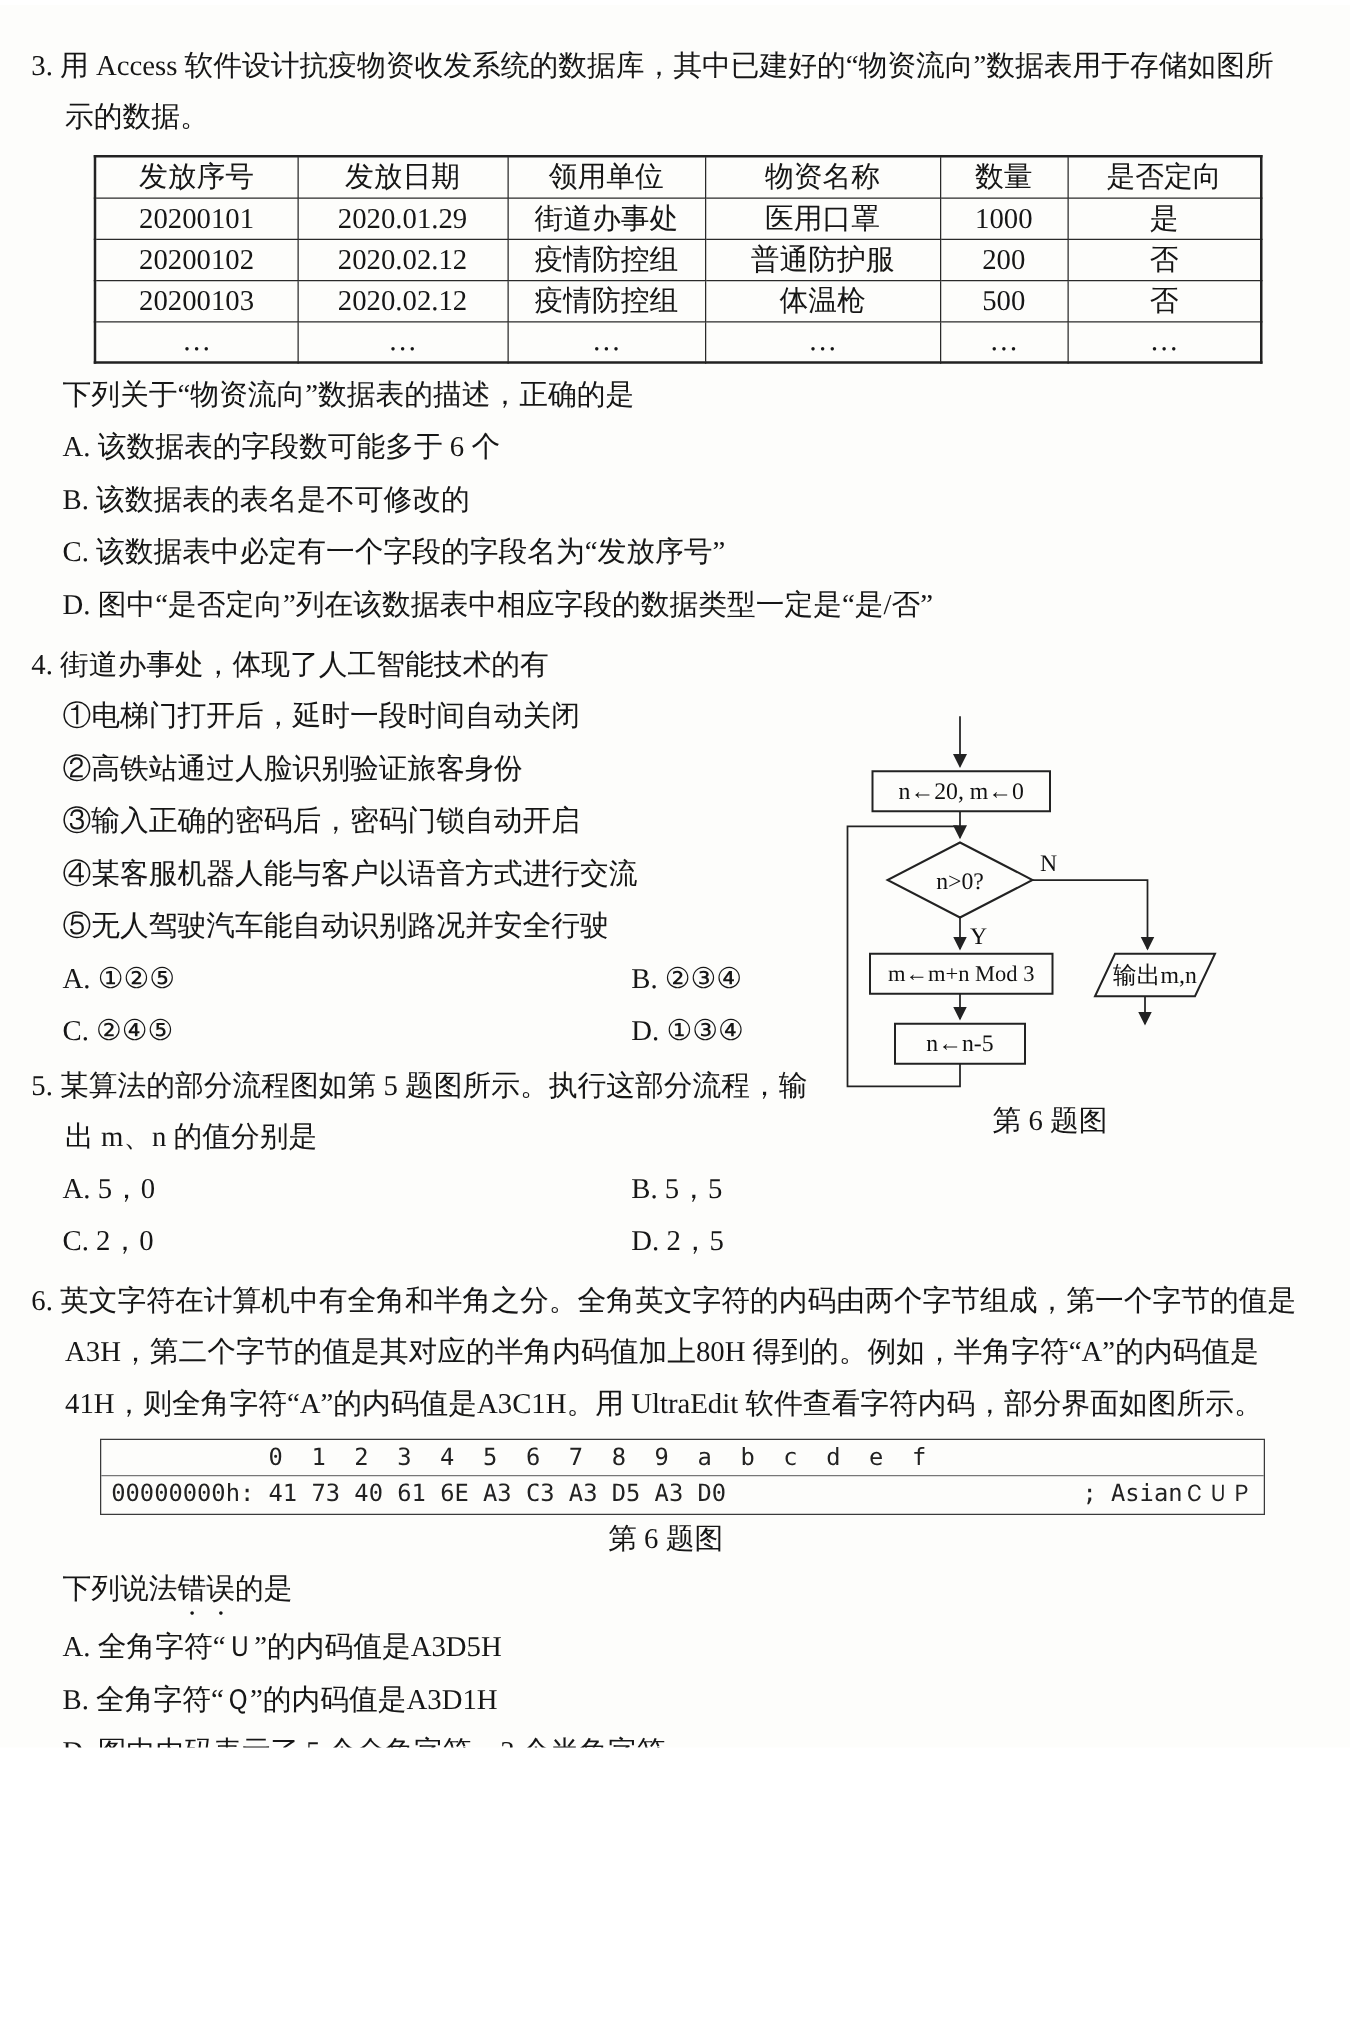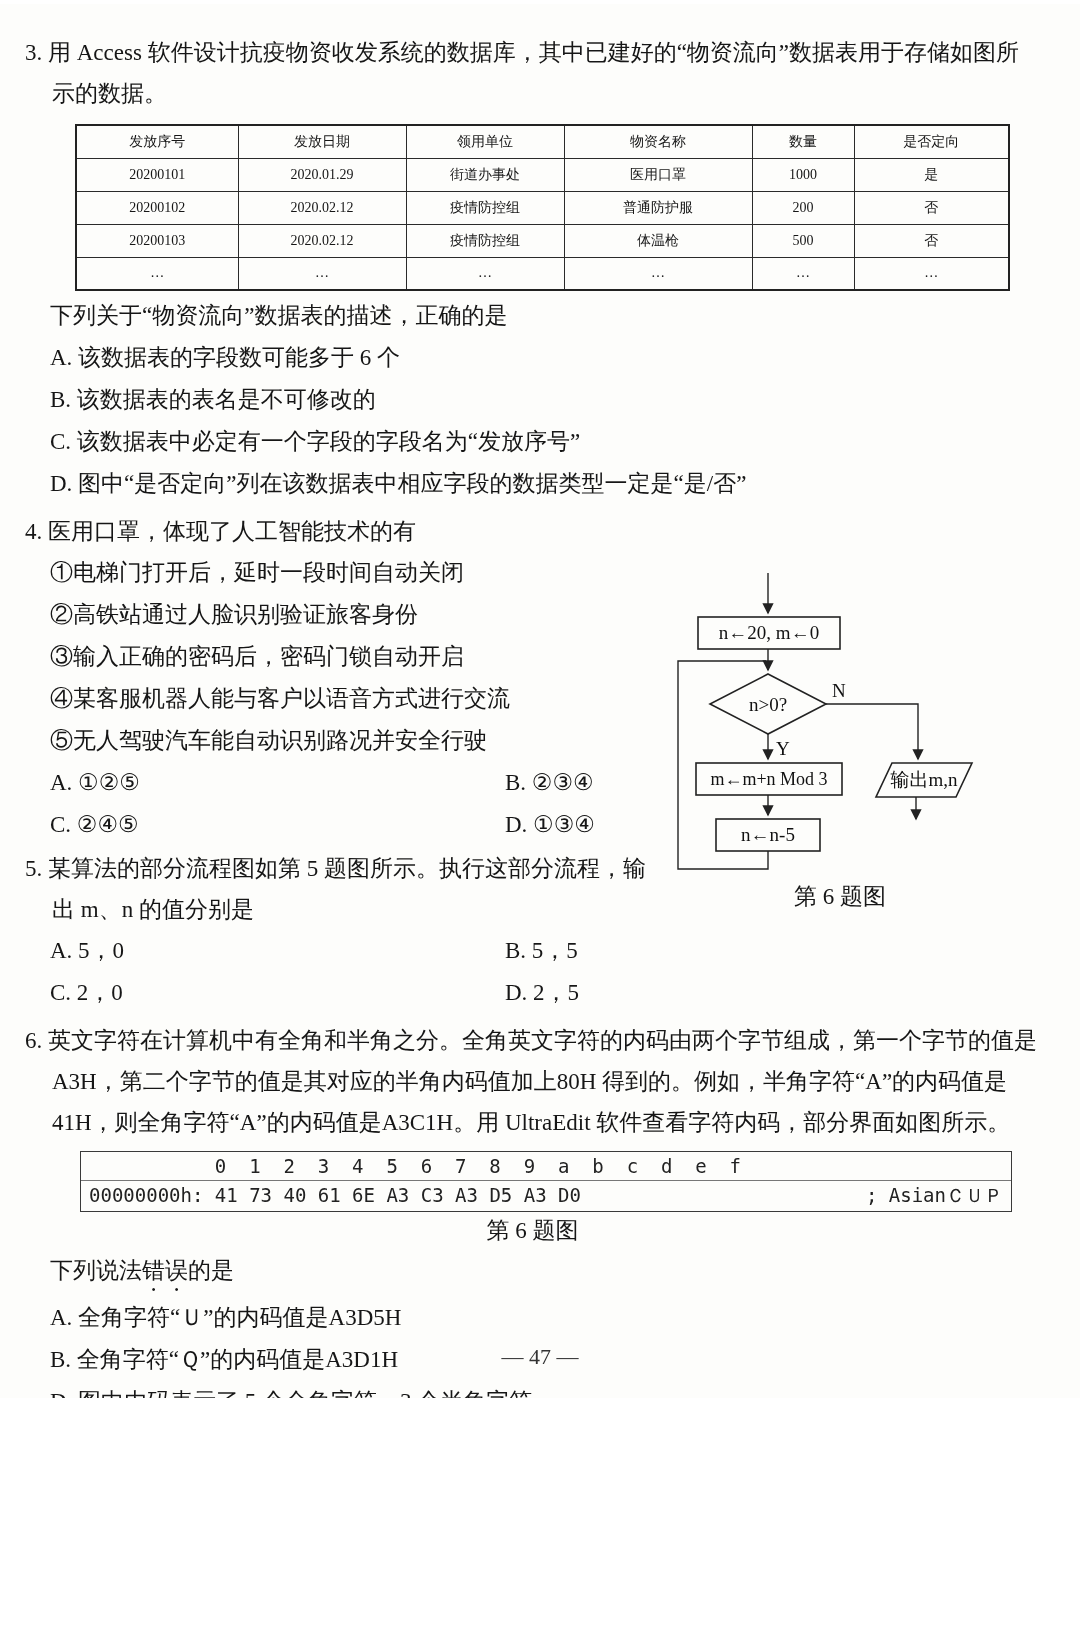--- a/index.html
+++ b/index.html
@@ -1,21 +1,21 @@
 <!DOCTYPE html>
 <html><head>
 <meta charset="utf-8">
 <style>
   * { margin:0; padding:0; box-sizing:border-box; }
   html,body { background:#ffffff; }
   .page { position:relative; width:1080px; height:1394px; margin:4px auto; background:#fdfdfb; color:#161616;
           font-family:"Liberation Serif","DejaVu Serif",serif; font-size:23px; padding:26px 40px 0 25px; overflow:hidden; }
   .hang { padding-left:27px; text-indent:-27px; line-height:41px; margin-top:2px; }
   table.grid { border-collapse:collapse; margin:10px 0 4px 50px; border:2px solid #222; }
-  .grid td { border:1.5px solid #2a2a2a; text-align:center; font-weight:normal; font-size:14px; height:33px; padding:0 4px; }
+  .grid td { border:1.5px solid #2a2a2a; text-align:center; font-weight:normal; font-size:23px; height:33px; padding:0 4px; }
   .caption { text-align:center; line-height:38px; }
   .indent1 { margin-left:25px; }
   .line { line-height:42px; }
   .opt-row { display:flex; margin-left:25px; line-height:42px; }
   .opt-row > span { width:455px; }
   .q45 { position:relative; margin-top:6px; }
   .q5text { width:634px; }
   .fc { position:absolute; left:635px; top:60px; width:360px; }
   .fc svg { display:block; }
   .fc .shape { fill:none; stroke:#222; stroke-width:1.6px; }
@@ -93,21 +93,21 @@
       </table>
 
     <div class="indent1 line">下列关于“物资流向”数据表的描述，正确的是</div>
     <div class="indent1 line">A. 该数据表的字段数可能多于 6 个</div>
     <div class="indent1 line">B. 该数据表的表名是不可修改的</div>
     <div class="indent1 line">C. 该数据表中必定有一个字段的字段名为“发放序号”</div>
     <div class="indent1 line">D. 图中“是否定向”列在该数据表中相应字段的数据类型一定是“是/否”</div>
   </div>
 
   <div class="q45">
-    <p class="hang"><span>4.</span> <span>医用口罩，体现了人工智能技术的有</span></p>
+    <p class="hang"><span>4.</span> <span>街道办事处，体现了人工智能技术的有</span></p>
     <div class="indent1 line">①电梯门打开后，延时一段时间自动关闭</div>
     <div class="indent1 line">②高铁站通过人脸识别验证旅客身份</div>
     <div class="indent1 line">③输入正确的密码后，密码门锁自动开启</div>
     <div class="indent1 line">④某客服机器人能与客户以语音方式进行交流</div>
     <div class="indent1 line">⑤无人驾驶汽车能自动识别路况并安全行驶</div>
     <div class="opt-row">
       <span>A. ①②⑤</span>
       <span>B. ②③④</span>
     </div>
     <div class="opt-row">
@@ -167,14 +167,13 @@
       </div>
     </div>
 
     <div class="caption">第 6 题图</div>
     <div class="indent1 line"><span>下列说法</span><span class="emph">错误</span><span>的是</span></div>
     <div class="indent1 line">A. 全角字符“Ｕ”的内码值是A3D5H</div>
     <div class="indent1 line">B. 全角字符“Ｑ”的内码值是A3D1H</div>
     <div class="indent1 line">D. 图中内码表示了 5 个全角字符、3 个半角字符</div>
   </div>
 
-  <div class="footer">—  47  —</div>
 </div>
 
 </body></html>

